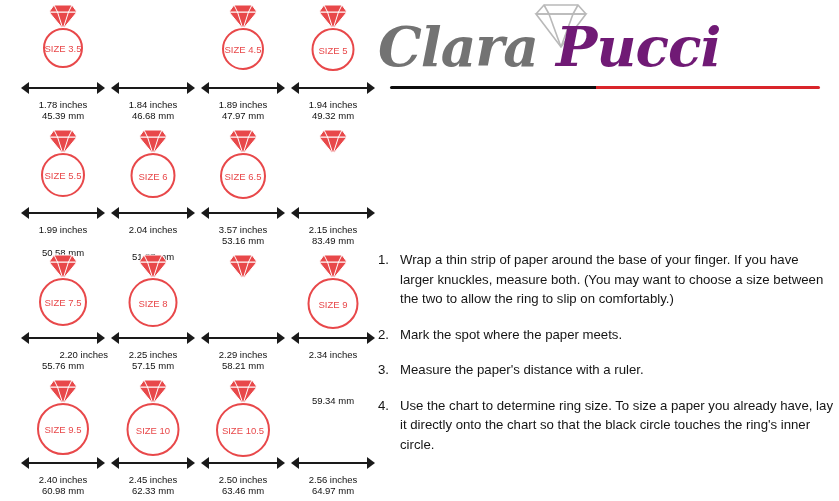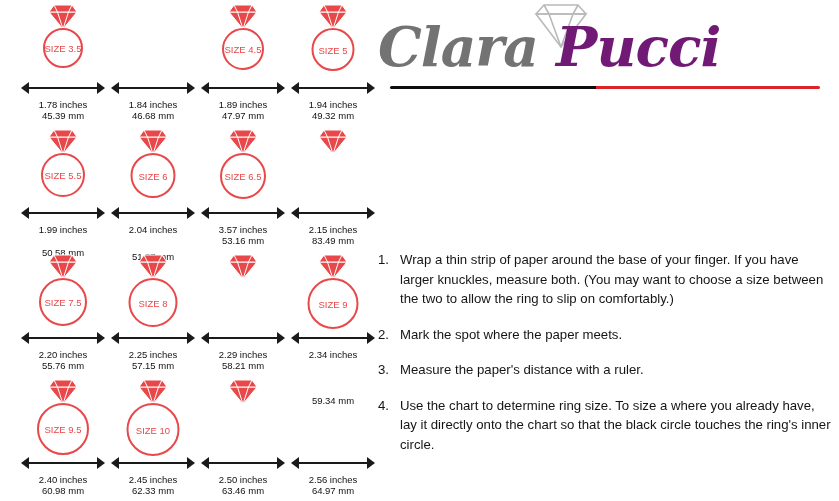--- a/index.html
+++ b/index.html
@@ -391,21 +391,21 @@
             </svg></span>
           <div class="band" style="width: 48px; height: 48px;">
             <span class="band-label">SIZE 7.5</span>
           </div>
         </div>
         <div class="arrow-wrap" style="top: 80px;">
           <div class="arrow-head left"></div>
           <div class="arrow-line"></div>
           <div class="arrow-head right"></div>
         </div>
-        <div class="measure" style="top: 97px;">2.20 inches</div>
+        <div class="measure" style="top: 97px; text-align: right;">2.20 inches</div>
         <div class="measure" style="top: 108px;">55.76 mm</div>
       </div>
       <div class="ring-cell">
         <div class="ring-art">
           <span class="gem"><svg width="30" height="26" viewBox="0 0 30 26">
               <g fill="#e8484a" stroke="#ffffff" stroke-width="1">
                 <polygon points="1,8 29,8 15,25"></polygon>
                 <polygon points="1,8 6,1 24,1 29,8"></polygon>
               </g>
               <g stroke="#ffffff" stroke-width="1" fill="none">
@@ -535,20 +535,23 @@
                 <polygon points="1,8 29,8 15,25"></polygon>
                 <polygon points="1,8 6,1 24,1 29,8"></polygon>
               </g>
               <g stroke="#ffffff" stroke-width="1" fill="none">
                 <line x1="6" y1="1" x2="9.5" y2="8"></line>
                 <line x1="24" y1="1" x2="20.5" y2="8"></line>
                 <line x1="9.5" y1="8" x2="15" y2="25"></line>
                 <line x1="20.5" y1="8" x2="15" y2="25"></line>
               </g>
             </svg></span>
+          <div class="band" style="width: 54px; height: 54px;">
+            <span class="band-label">SIZE 10.5</span>
+          </div>
         </div>
         <div class="arrow-wrap" style="top: 80px;">
           <div class="arrow-head left"></div>
           <div class="arrow-line"></div>
           <div class="arrow-head right"></div>
         </div>
         <div class="measure" style="top: 97px;">2.50 inches</div>
         <div class="measure" style="top: 108px;">63.46 mm</div>
       </div>
       <div class="ring-cell">
@@ -595,16 +598,16 @@
       <div class="step">
         <span class="step-num">2.</span>
         <span class="step-text">Mark the spot where the paper meets.</span>
       </div>
       <div class="step">
         <span class="step-num">3.</span>
         <span class="step-text">Measure the paper's distance with a ruler.</span>
       </div>
       <div class="step">
         <span class="step-num">4.</span>
-        <span class="step-text">Use the chart to determine ring size. To size a where you already have, lay it directly onto the chart so that the black circle touches the ring's inner circle.</span>
+        <span class="step-text">Use the chart to determine ring size. To size a paper you already have, lay it directly onto the chart so that the black circle touches the ring's inner circle.</span>
       </div>
     </div>
 </div>
 
 </body></html>

